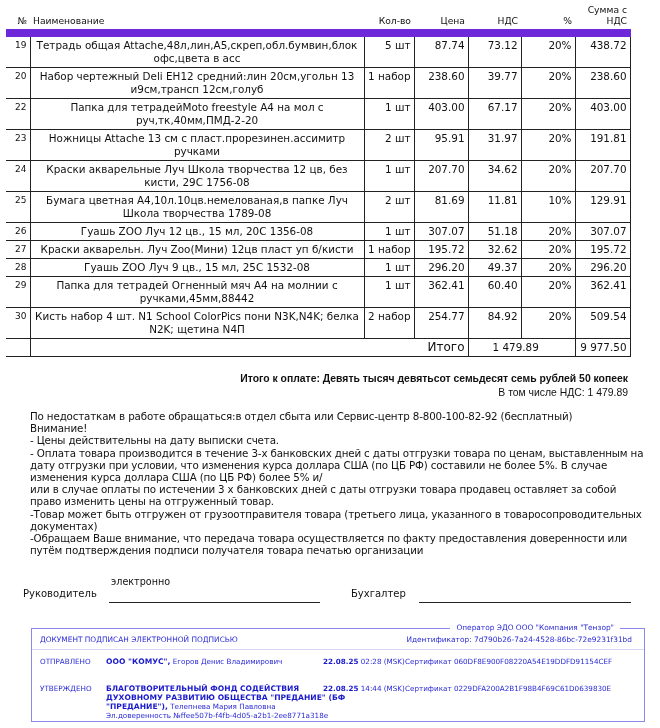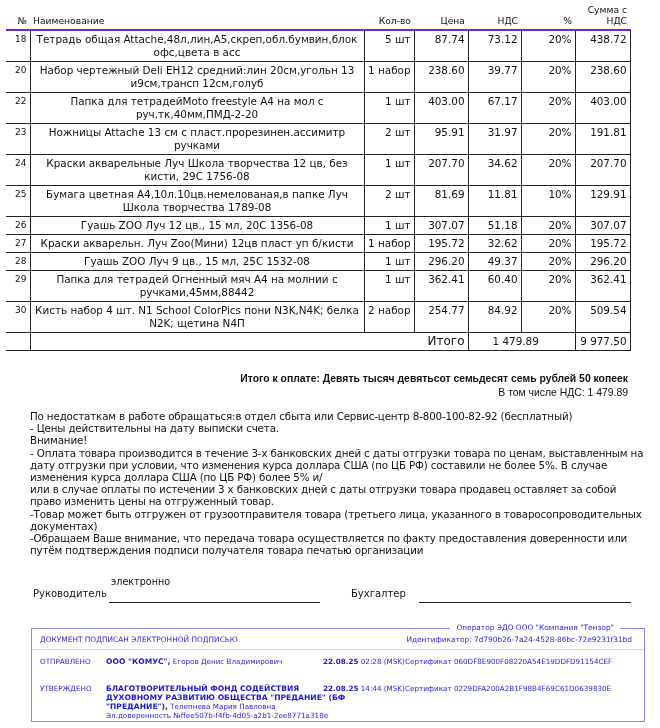--- a/index.html
+++ b/index.html
@@ -1,20 +1,20 @@
 <!DOCTYPE html>
 <html><head>
 <meta charset="utf-8">
 <style>
   * { box-sizing: border-box; margin: 0; padding: 0; }
   html, body { width: 660px; height: 728px; background: #ffffff; overflow: hidden; }
   body { font-family: "DejaVu Sans", "Liberation Sans", sans-serif; color: #111; position: relative; }
 
   .tbl { position: absolute; left: 6px; top: 4px; width: 624px; border-collapse: collapse; table-layout: fixed; font-size: 10.4px; line-height: 13px; }
-  .tbl th { font-weight: normal; font-size: 9.2px; line-height: 11px; vertical-align: bottom; padding: 0 3px 3px 3px; border-bottom: 2px solid #6d28d9; }
+  .tbl th { font-weight: normal; font-size: 9.2px; line-height: 11px; vertical-align: bottom; padding: 0 3px 3px 3px; border-bottom: 8px solid #6d28d9; }
   .tbl th.l { text-align: left; }
   .tbl th.r { text-align: right; }
   .tbl td { vertical-align: top; padding: 2px 3px 2px 3px; border-bottom: 1.5px solid #222; }
   .tbl td.num { text-align: right; font-size: 9px; padding-right: 3px; padding-left: 0; }
   .tbl td.name { border-left: 1.5px solid #222; text-align: center; }
   .tbl td.c { border-left: 1.5px solid #222; text-align: right; }
   .tbl td.last { border-right: 1.5px solid #222; }
   .tbl tr.r2 td { height: 30.5px; }
   .tbl tr.r1 td { height: 18px; }
   .tbl tr.tot td { height: 18px; font-weight: normal; border-bottom: 1.5px solid #222; }
@@ -22,21 +22,21 @@
   .tbl tr.tot td.totv { text-align: left; border-left: 1.5px solid #222; padding-left: 24px; }
   .tbl tr.tot td.totv2 { text-align: right; border-left: 1.5px solid #222; border-right: 1.5px solid #222; }
 
   .pay { position: absolute; right: 32px; top: 373px; font-family: "Liberation Sans", sans-serif; font-weight: bold; font-size: 10.4px; text-align: right; }
   .vat { position: absolute; right: 32px; top: 387px; font-family: "Liberation Sans", sans-serif; font-size: 10.4px; text-align: right; }
 
   .notes { position: absolute; left: 30px; top: 410px; width: 620px; font-size: 10.3px; line-height: 12.2px; font-family: "DejaVu Sans", sans-serif; letter-spacing: -0.15px; }
   .notes p { margin: 0; }
 
   .sig { position: absolute; top: 576px; left: 0; width: 660px; height: 30px; font-size: 10px; }
-  .sig .lbl1 { position: absolute; left: 33px; top: 12px; }
+  .sig .lbl1 { position: absolute; left: 23px; top: 12px; }
   .sig .line1 { position: absolute; left: 109px; top: 26px; width: 211px; border-top: 1.5px solid #222; }
   .sig .above { position: absolute; left: 111px; top: 0px; font-size: 9.6px; }
   .sig .lbl2 { position: absolute; left: 351px; top: 12px; }
   .sig .line2 { position: absolute; left: 419px; top: 26px; width: 212px; border-top: 1.5px solid #222; }
 
   .stamp { position: absolute; left: 31px; top: 628px; width: 614px; height: 94px; border: 1.2px solid #8a8ae6; border-top: none; font-family: "DejaVu Sans", sans-serif; color: #2a2ad6; font-size: 7.2px; line-height: 9px; }
   .stamp .topline { position: absolute; left: -1px; top: 0; width: 614px; height: 0; border-top: 1.2px solid #8a8ae6; }
   .stamp .operator { position: absolute; right: 24px; top: -5px; background: #fff; padding: 0 6px; font-size: 7.4px; color: #2a2ad6; }
   .stamp .hdr { position: absolute; left: 8px; top: 7px; font-size: 7.4px; }
   .stamp .ident { position: absolute; right: 12px; top: 7px; font-size: 7.4px; }
@@ -68,21 +68,21 @@
       <th class="l">Наименование</th>
       <th class="r">Кол-во</th>
       <th class="r">Цена</th>
       <th class="r">НДС</th>
       <th class="r">%</th>
       <th class="r"><span>Сумма с</span><br><span>НДС</span></th>
     </tr>
   </thead>
   <tbody id="rows">
       <tr class="r2">
-        <td class="num">18</td>
+        <td class="num">19</td>
         <td class="name">Тетрадь общая Attache,48л,лин,А5,скреп,обл.бумвин,блок офс,цвета в асс</td>
         <td class="c">5 шт</td>
         <td class="c">87.74</td>
         <td class="c">73.12</td>
         <td class="c">20%</td>
         <td class="c last">438.72</td>
       </tr>
       <tr class="r2">
         <td class="num">20</td>
         <td class="name">Набор чертежный Deli EH12 средний:лин 20см,угольн 13 и9см,трансп 12см,голуб</td>
@@ -182,22 +182,22 @@
       <td class="totv2">9 977.50</td>
     </tr>
   </tbody>
 </table>
 
 <div class="pay">Итого к оплате:  Девять тысяч девятьсот семьдесят семь рублей 50 копеек</div>
 <div class="vat">В том числе НДС:  1 479.89</div>
 
 <div class="notes">
   <p>По недостаткам в работе обращаться:в отдел сбыта или Сервис-центр 8-800-100-82-92 (бесплатный)</p>
+  <p>Внимание!</p>
   <p>- Цены действительны на дату выписки счета.</p>
-  <p>Внимание!</p>
   <p>- Оплата товара производится в течение 3-х банковских дней с даты отгрузки товара по ценам, выставленным на дату отгрузки при условии, что изменения курса доллара США (по ЦБ РФ) составили не более 5%. В случае изменения курса доллара США (по ЦБ РФ) более 5% и/</p>
   <p>или в случае оплаты по истечении 3 х банковских дней с даты отгрузки товара продавец оставляет за собой право изменить цены на отгруженный товар.</p>
   <p>-Товар может быть отгружен от грузоотправителя товара (третьего лица, указанного в товаросопроводительных документах)</p>
   <p>-Обращаем Ваше внимание, что передача товара осуществляется по факту предоставления доверенности или путём подтверждения подписи получателя товара печатью организации</p>
 </div>
 
 <div class="sig">
   <span class="lbl1">Руководитель</span>
   <span class="above">электронно</span>
   <div class="line1"></div>

